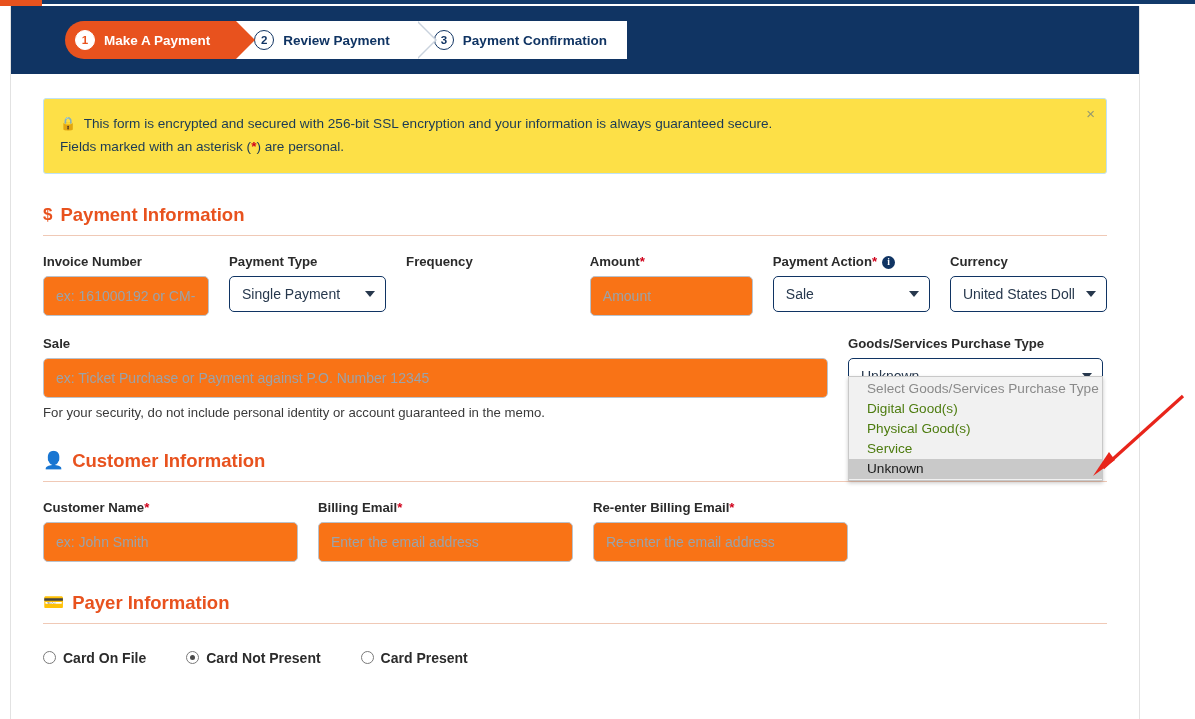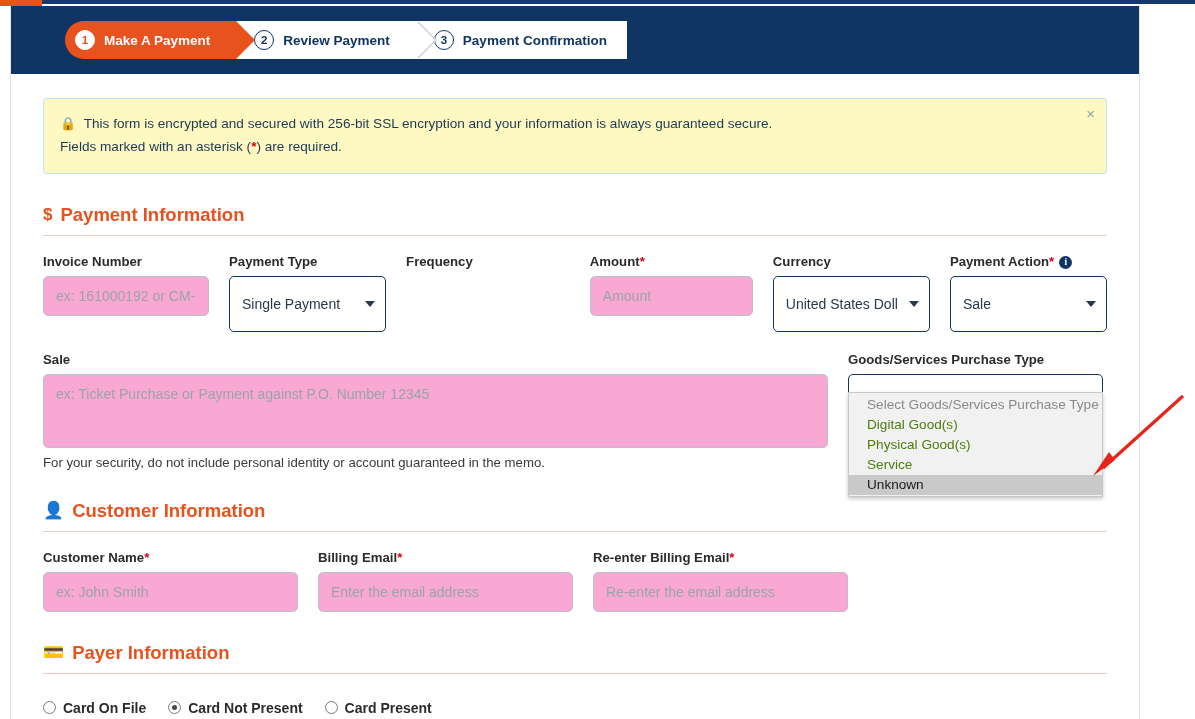--- a/index.html
+++ b/index.html
@@ -97,21 +97,21 @@
   .step.active .num { border-color: #ffffff; color: #e8521e; background: #ffffff; }
   .step.active .arrow { border-left-color: #e8521e; }
   .step.first { border-radius: 19px 0 0 19px; }
   .step.last { padding-right: 20px; }
   .step.step2 { border-left: none; }
 
   
   .content { padding: 24px 32px 0 32px; }
 
   .alert {
-    background: #fef9c3;
+    background: #fde047;
     border: 1px solid #bfe2f5;
     border-radius: 3px;
     padding: 13px 16px 14px 16px;
     position: relative;
     color: #1b3a55;
     font-size: 13.6px;
     line-height: 1.72;
     margin-bottom: 30px;
   }
   .alert .lock { color: #1f4f7a; margin-right: 4px; font-size: 13px; }
@@ -165,32 +165,32 @@
     font-family: "Liberation Serif", serif;
   }
 
   input.txt, textarea.txt {
     border: 1px solid #b9c2cc;
     border-radius: 5px;
     padding: 9px 12px;
     font-size: 14px;
     font-family: "Liberation Sans", sans-serif;
     color: #333;
-    background: #f9a8d4;
+    background: #f97316;
     outline: none;
     height: 40px;
   }
   input.txt::placeholder, textarea.txt::placeholder { color: #9aa3ab; }
-  textarea.txt { height: 74px; resize: none; line-height: 1.5; padding-top: 9px; }
+  textarea.txt { height: 40px; resize: none; line-height: 1.5; padding-top: 9px; }
 
   .sel {
     position: relative;
     border: 1.5px solid #103463;
     border-radius: 5px;
-    height: 56px;
+    height: 36px;
     background: #ffffff;
     display: flex;
     align-items: center;
     padding: 0 28px 0 12px;
     font-size: 14px;
     color: #27384d;
     cursor: pointer;
     white-space: nowrap;
     overflow: hidden;
   }
@@ -227,21 +227,21 @@
     font-size: 13.6px;
     color: #4d7c0f;
     padding: 1px 10px 2px 18px;
     line-height: 17px;
     white-space: nowrap;
     cursor: pointer;
   }
   .dd-item.placeholder { color: #8a8a8a; text-align: center; }
   .dd-item.selected { background: #c9c9c9; color: #1a1a1a; }
 
-  .radio-row { display: flex; align-items: center; gap: 22px; margin-top: 26px; }
+  .radio-row { display: flex; align-items: center; gap: 40px; margin-top: 26px; }
   .radio-opt { display: flex; align-items: center; gap: 7px; font-size: 14px; font-weight: bold; color: #2b2b2b; cursor: pointer; }
   .radio {
     width: 13px; height: 13px;
     border-radius: 50%;
     border: 1px solid #7a7a7a;
     background: #fff;
     position: relative;
     flex: 0 0 auto;
   }
   .radio.on::after {
@@ -287,21 +287,21 @@
   </div>
 
   <div class="content">
 
     <div class="alert">
       <div>
         <span class="lock">🔒</span>
         <span>This form is encrypted and secured with 256-bit SSL encryption and your information is always guaranteed secure.</span>
       </div>
       <div>
-        <span>Fields marked with an asterisk (</span><span class="req-star">*</span><span>) are required.</span>
+        <span>Fields marked with an asterisk (</span><span class="req-star">*</span><span>) are personal.</span>
       </div>
       <div class="close">×</div>
     </div>
 
     <div class="section-head">
       <span class="s-icon">$</span>
       <span>Payment Information</span>
     </div>
 
     <div class="row">
@@ -317,30 +317,30 @@
         </div>
       </div>
       <div class="field" style="width:173px">
         <label class="flbl">Frequency</label>
       </div>
       <div class="field" style="width:163px">
         <label class="flbl"><span>Amount</span><span class="star">*</span></label>
         <input class="txt" placeholder="Amount" style="">
       </div>
       <div class="field" style="width:166px">
+        <label class="flbl"><span>Payment Action</span><span class="star">*</span><span class="info-i">i</span></label>
+        <div class="sel">
+          <span>Sale</span>
+          <span class="caret"></span>
+        </div>
+      </div>
+      <div class="field" style="width:166px">
         <label class="flbl">Currency</label>
         <div class="sel">
           <span>United States Doll</span>
-          <span class="caret"></span>
-        </div>
-      </div>
-      <div class="field" style="width:166px">
-        <label class="flbl"><span>Payment Action</span><span class="star">*</span><span class="info-i">i</span></label>
-        <div class="sel">
-          <span>Sale</span>
           <span class="caret"></span>
         </div>
       </div>
     </div>
 
     <div class="row" style="margin-top:20px">
       <div class="field" style="width:785px">
         <label class="flbl">Sale</label>
         <textarea class="txt" placeholder="ex: Ticket Purchase or Payment against P.O. Number 12345" style=""></textarea>
         <div class="helper">For your security, do not include personal identity or account guaranteed in the memo.</div>

